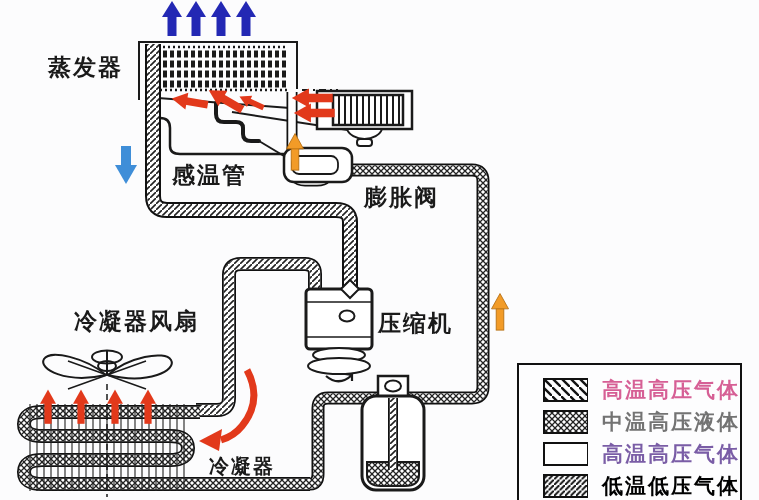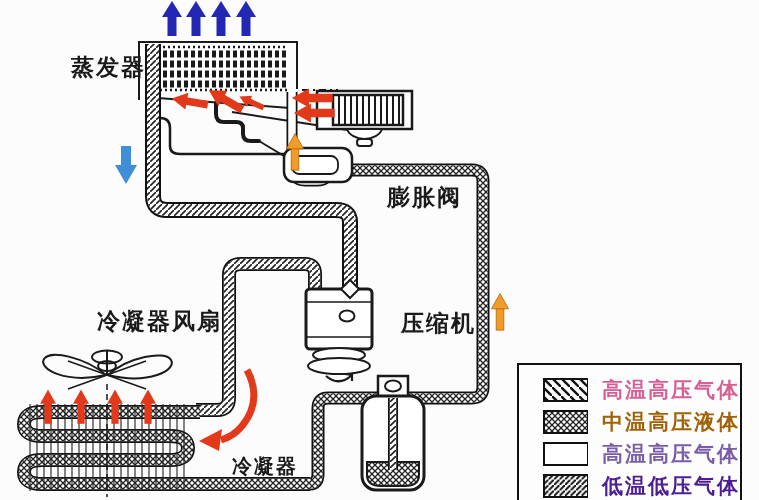--- a/index.html
+++ b/index.html
@@ -3,21 +3,21 @@
 <meta charset="utf-8">
 <style>
   html,body{margin:0;padding:0;}
   #stage{
     position:relative; width:759px; height:500px; overflow:hidden;
     background:#fcfcfd; font-family:"Liberation Sans", sans-serif;
   }
   #art{position:absolute;left:0;top:0;}
   .lbl{
     position:absolute; color:#1a1a1a; font-family:"Liberation Serif","DejaVu Serif",serif;
-    font-size:23px; font-weight:600; letter-spacing:2px; white-space:nowrap; line-height:1;margin-left:23px;
+    font-size:23px; font-weight:600; letter-spacing:2px; white-space:nowrap; line-height:1;
   }
   #legend-box{
     position:absolute; left:517px; top:363px; width:225px; height:150px;
     border:2px solid #111; background:#fdfdfe; box-sizing:border-box;
     display:flex; flex-direction:column; gap:8px; padding:13px 0 0 24px;
   }
   .legend-row{display:flex; align-items:center; gap:14px; height:24px;}
   .legend-row svg{display:block;}
   .legend-label{
     font-family:"Liberation Serif","DejaVu Serif",serif;
@@ -194,45 +194,46 @@
       <polygon points="199,441 222,429 219,451" style="fill:var(--c-warm)"></polygon>
     </g>
 
     <g style="fill:var(--c-flow);stroke:#b36d10;stroke-width:1">
       <use href="#arrowL" transform="translate(295,148) rotate(90) scale(0.85)"></use>
       <use href="#arrowL" transform="translate(500,308) rotate(90) scale(0.85)"></use>
     </g>
   </svg>
 
   <div class="lbl" style="left:48px;top:56px">蒸发器</div>
+  <div class="lbl" style="left:172px;top:164px">感温管</div>
   <div class="lbl" style="left:364px;top:186px">膨胀阀</div>
   <div class="lbl" style="left:378px;top:312px">压缩机</div>
   <div class="lbl" style="left:74px;top:310px">冷凝器风扇</div>
   <div class="lbl" style="left:209px;top:456px;font-size:20px">冷凝器</div>
 
   <div id="legend-box">
     <div class="legend-row">
       <svg width="46" height="24">
           <rect class="sw" x="1" y="1" width="44" height="22" fill="url(#hatchBackWide)" stroke="#111" stroke-width="2"></rect>
         </svg>
       <span class="legend-label" style="color: rgb(214, 95, 149);">高温高压气体</span>
     </div>
     <div class="legend-row">
       <svg width="46" height="24">
           <rect class="sw" x="1" y="1" width="44" height="22" fill="url(#crossH)" stroke="#111" stroke-width="2"></rect>
         </svg>
-      <span class="legend-label" style="color: #a16207;">中温高压液体</span>
+      <span class="legend-label" style="color: #737373;">中温高压液体</span>
     </div>
     <div class="legend-row">
       <svg width="46" height="24">
           <rect class="sw" x="1" y="1" width="44" height="22" fill="#fff" stroke="#111" stroke-width="2"></rect>
         </svg>
       <span class="legend-label" style="color: rgb(122, 93, 166);">高温高压气体</span>
     </div>
     <div class="legend-row">
       <svg width="46" height="24">
           <rect class="sw" x="1" y="1" width="44" height="22" fill="url(#hatchFwdDense)" stroke="#111" stroke-width="2"></rect>
         </svg>
-      <span class="legend-label" style="color: #4c1d95;">低温低压气体</span>
+      <span class="legend-label" style="color: #000000;">低温低压气体</span>
     </div>
   </div>
 
 </div>
 
 </body></html>

